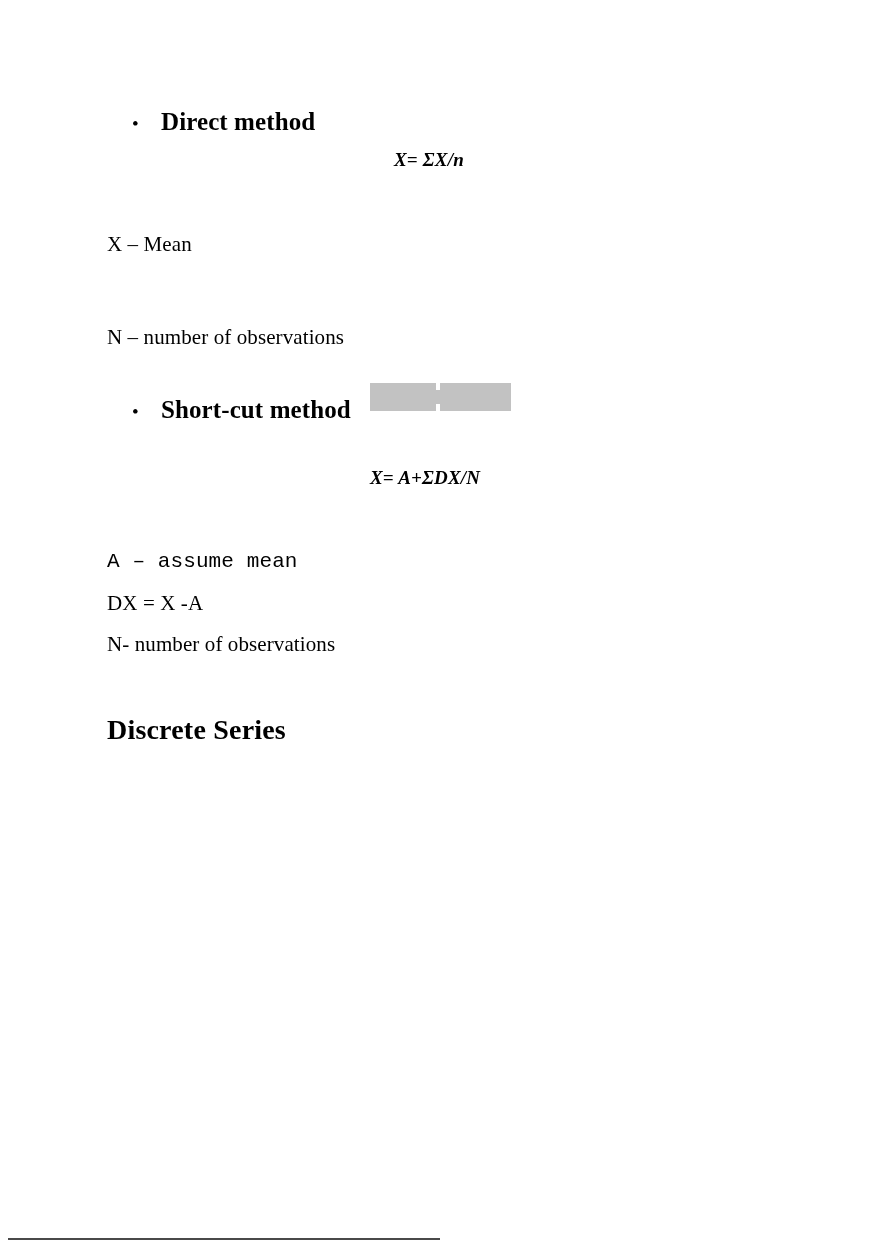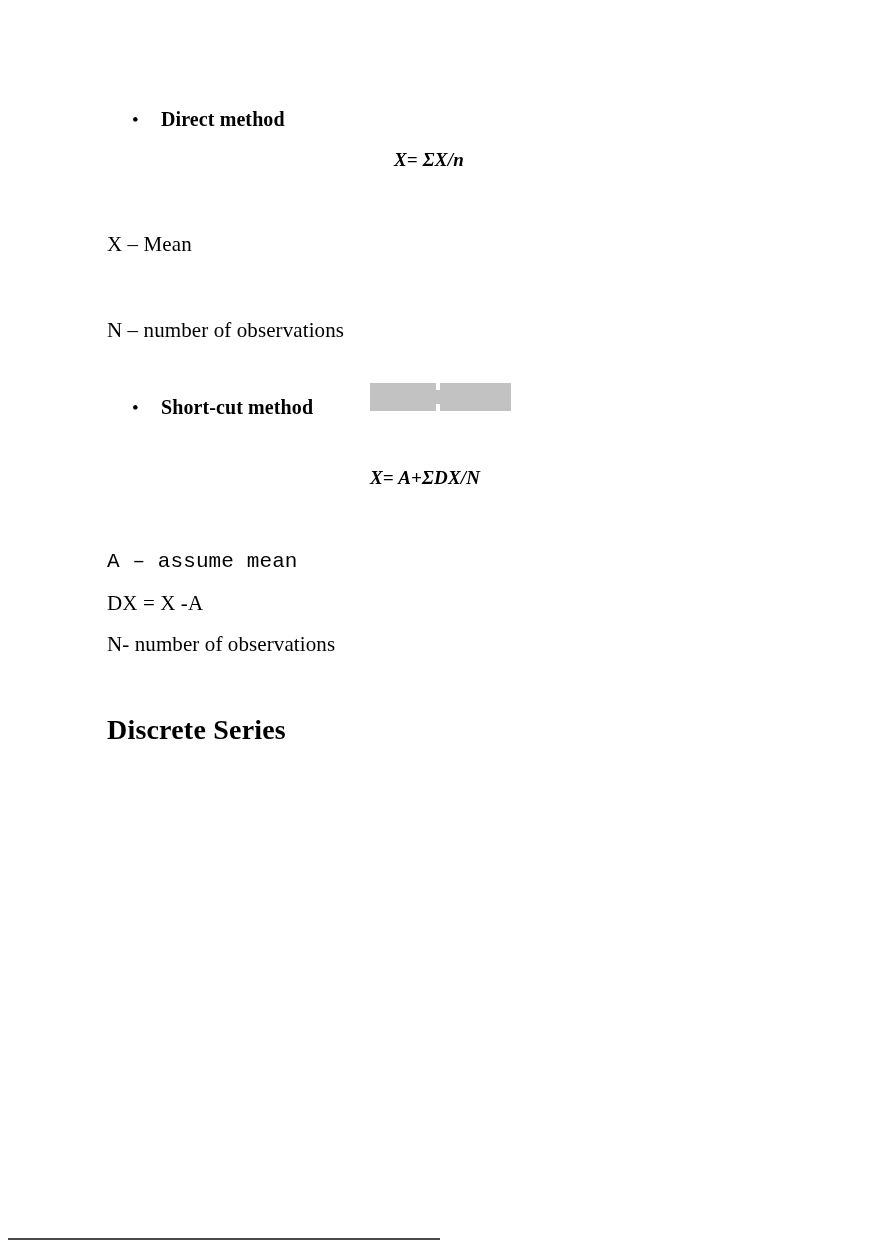--- a/index.html
+++ b/index.html
@@ -32,21 +32,21 @@
     white-space: nowrap;
   }
   .bullet-marker {
     width: 29px;
     font-size: 19px;
     line-height: 1;
     color: #000;
     flex: 0 0 29px;
   }
   .bullet-label {
-    font-size: 20px;
+    font-size: 25px;
     font-weight: bold;
     letter-spacing: 0.1px;
   }
 
   
   .formula {
     position: absolute;
     font-size: 19px;
     font-weight: bold;
     font-style: italic;
@@ -108,21 +108,21 @@
 <div class="page">
 
   <div class="bullet-row" style="left:132px; top:108px;">
     <span class="bullet-marker">•</span>
     <span class="bullet-label">Direct method</span>
   </div>
 
   <div class="formula" style="left:394px; top:149px;">X= ΣX/n</div>
 
   <div class="defline" style="top:232px;">X – Mean</div>
-  <div class="defline" style="top:318px;">N – number of observations</div>
+  <div class="defline" style="top:325px;">N – number of observations</div>
 
   <div class="redaction-block">
     <div class="redaction-notch top"></div>
     <div class="redaction-notch bottom"></div>
   </div>
 
   <div class="bullet-row" style="left:132px; top:396px;">
     <span class="bullet-marker">•</span>
     <span class="bullet-label">Short-cut method</span>
   </div>

